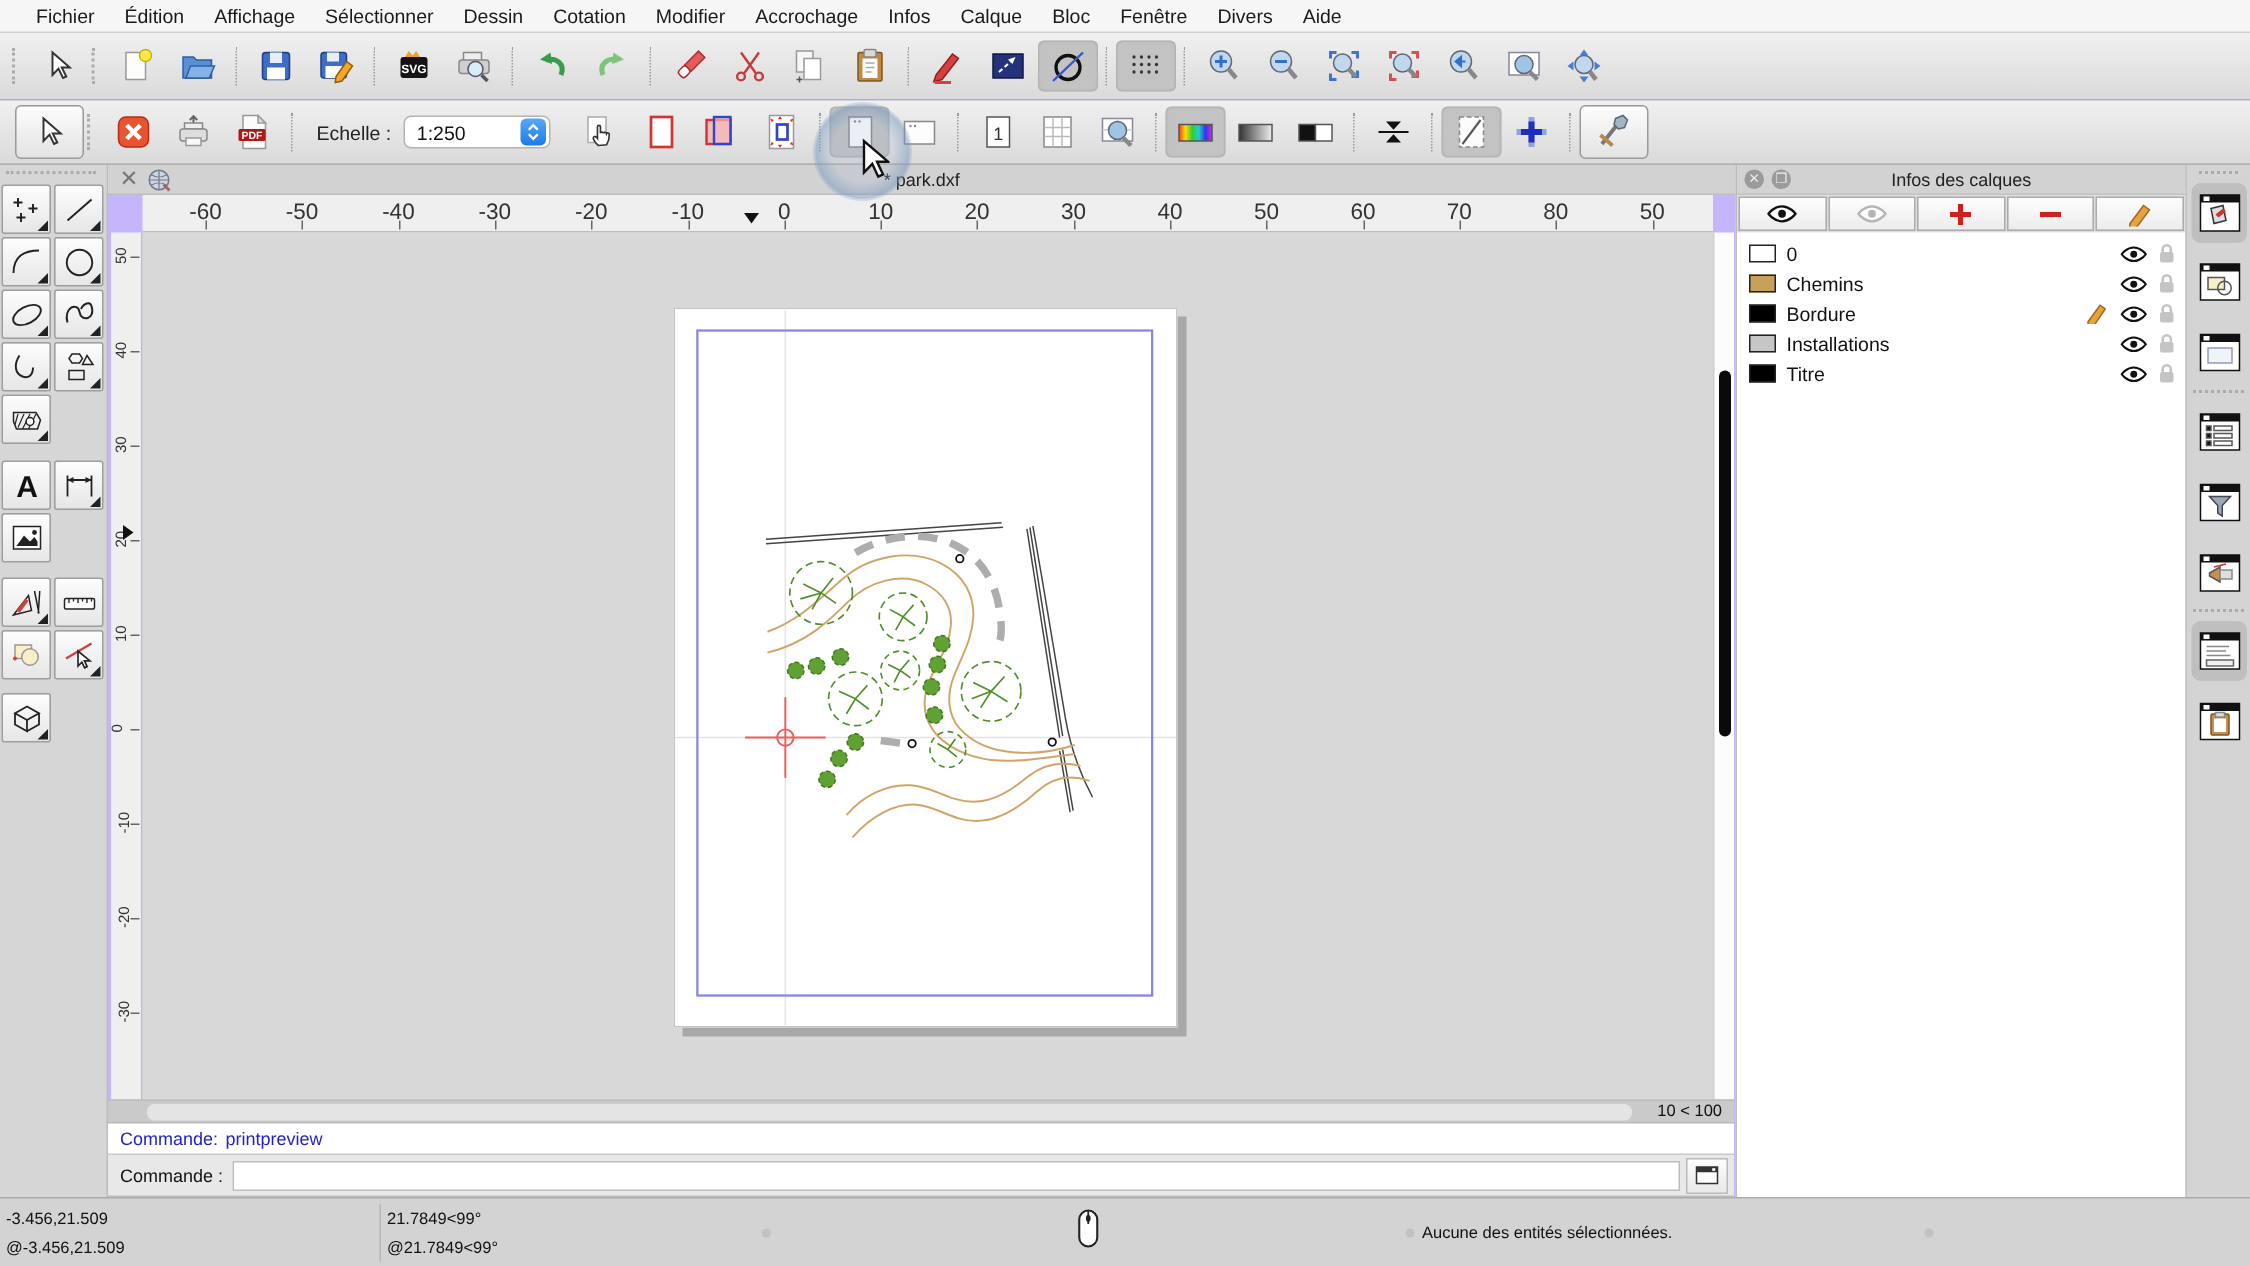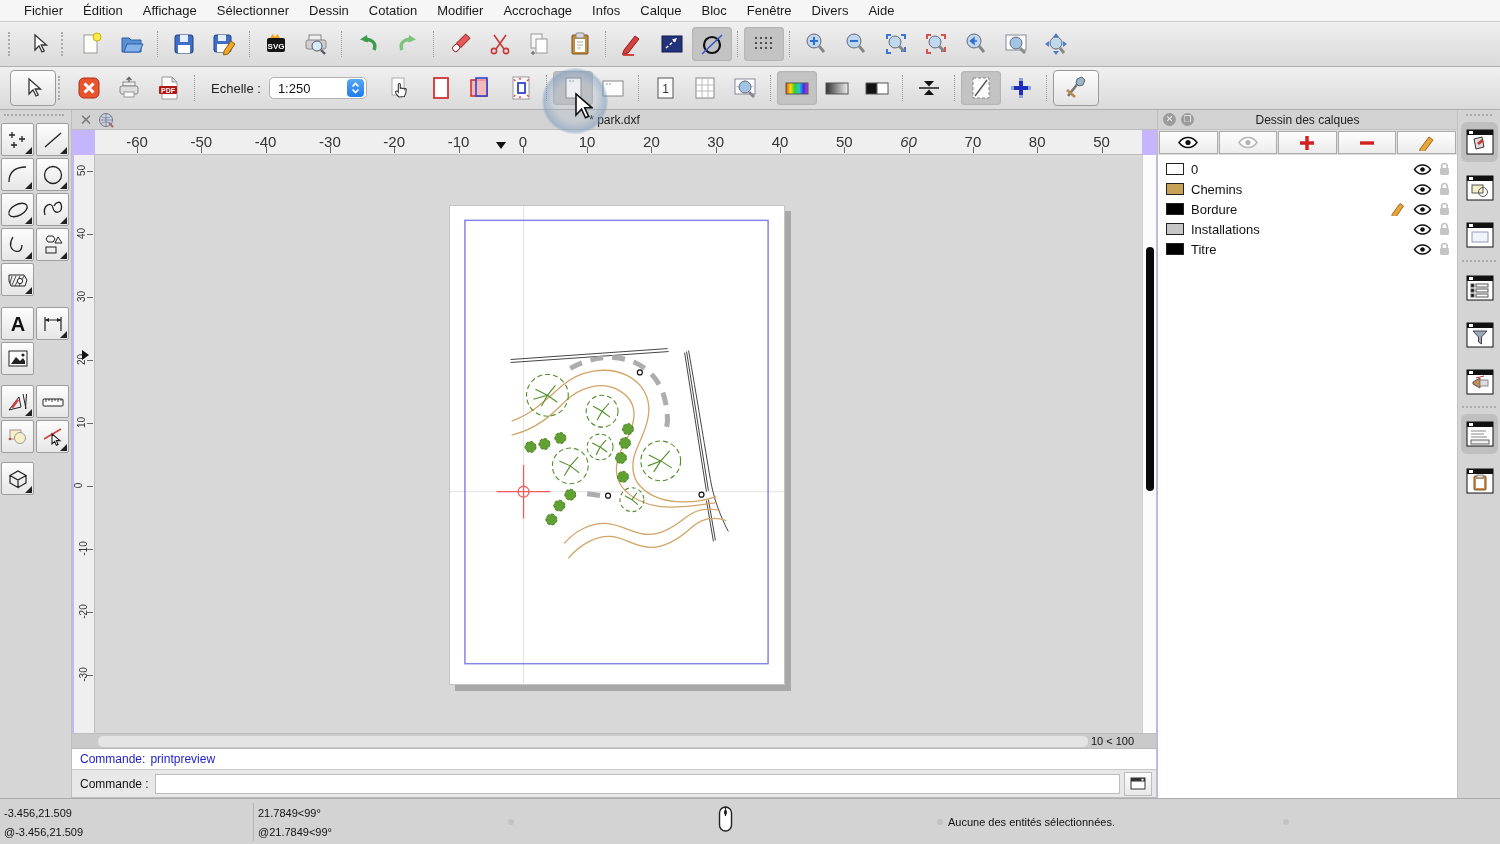--- a/index.html
+++ b/index.html
@@ -54,21 +54,21 @@
   .rl-tick{position:absolute;right:1px;height:1px;width:6px;background:#666;}
   .tri-down{position:absolute;bottom:0;width:0;height:0;border:5px solid transparent;border-top:7px solid #111;transform:translateX(-50%);}
   .tri-right{position:absolute;right:0;width:0;height:0;border:5px solid transparent;border-left:7px solid #111;transform:translateY(-50%);}
   #canvas{position:absolute;left:23px;top:45px;width:1047px;height:578px;background:#D8D8D8;overflow:hidden;}
   #paper{position:absolute;left:354px;top:50px;width:336px;height:480px;background:#fff;
          border:1px solid #C4C4C4;box-shadow:6px 6px 0 0 #A8A8A8;box-sizing:border-box;}
   #vscroll{position:absolute;left:1070px;top:45px;width:14px;height:578px;background:#FCFCFC;border-left:1px solid #CFCFCF;box-sizing:border-box;}
   #vthumb{position:absolute;left:3px;top:92px;width:8px;height:244px;background:#0A0A0A;border-radius:4px;}
   #hscroll{position:absolute;left:0;top:623px;width:1084px;height:15px;background:#CACACA;border-top:1px solid #BDBDBD;box-sizing:border-box;}
   #hthumb{position:absolute;left:26px;top:2px;width:990px;height:11px;background:#E4E4E4;border-radius:5px;}
-  .zoomind{position:absolute;right:22px;top:1px;font-size:11px;color:#111;}
+  .zoomind{position:absolute;right:8px;top:1px;font-size:11px;color:#111;}
   #history{position:absolute;left:0;top:638px;width:1084px;height:22px;background:#FFFFFF;
            border-top:1px solid #B9B9B9;border-bottom:1px solid #C9C9C9;box-sizing:border-box;
            font-size:12px;color:#2222CC;display:flex;align-items:center;padding-left:8px;}
   #history .hlabel{margin-right:5px;}
   #cmdrow{position:absolute;left:0;top:660px;width:1084px;height:28px;background:#E8E8E8;
           display:flex;align-items:center;padding:0 4px 0 8px;box-sizing:border-box;border-bottom:1px solid #BDBDBD;}
   #cmdrow .clabel{font-size:12px;color:#111;margin-right:6px;white-space:nowrap;}
   #cmdinput{flex:1;height:18px;background:#fff;border:1px solid #BDBDBD;font-size:12px;padding:0 4px;
           font-family:"Liberation Sans",sans-serif;}
   #cmdbtn{width:26px;height:22px;margin-left:4px;background:linear-gradient(#FDFDFD,#E8E8E8);
@@ -606,21 +606,21 @@
         <span class="rt-label" style="left: 492.1px;">10</span>
         <span class="rt-tick" style="left: 492.1px;"></span>
         <span class="rt-label" style="left: 556.4px;">20</span>
         <span class="rt-tick" style="left: 556.4px;"></span>
         <span class="rt-label" style="left: 620.7px;">30</span>
         <span class="rt-tick" style="left: 620.7px;"></span>
         <span class="rt-label" style="left: 685px;">40</span>
         <span class="rt-tick" style="left: 685px;"></span>
         <span class="rt-label" style="left: 749.3px;">50</span>
         <span class="rt-tick" style="left: 749.3px;"></span>
-        <span class="rt-label" style="left: 813.6px; font-style: italic;">60</span>
+        <span class="rt-label" style="left: 813.6px;">60</span>
         <span class="rt-tick" style="left: 813.6px;"></span>
         <span class="rt-label" style="left: 877.9px;">70</span>
         <span class="rt-tick" style="left: 877.9px;"></span>
         <span class="rt-label" style="left: 942.2px;">80</span>
         <span class="rt-tick" style="left: 942.2px;"></span>
         <span class="rt-label" style="left: 1006.5px;">50</span>
         <span class="rt-tick" style="left: 1006.5px;"></span>
         <span class="tri-down" style="left: 406px;"></span>
       </div>
     <div class="ruler-left" id="rulerLeft">
@@ -753,21 +753,21 @@
             <rect x="11.5" y="1.8" width="2" height="1.8" fill="#fff"></rect>
           </svg>
         </div>
     </div>
   </div>
 
   <div id="panel">
     <div class="p-head">
       <span class="p-circ" style="left:5px">✕</span>
       <span class="p-circ" style="left:23px">❐</span>
-      <span class="p-title">Dessin des calques</span>
+      <span class="p-title">Infos des calques</span>
     </div>
     <div class="p-tools">
       <div class="p-tool">
           <svg width="22" height="15">
             <path d="M2 7.5S5.5 2.5 11 2.5 20 7.5 20 7.5 16.5 12.5 11 12.5 2 7.5 2 7.5z" fill="#fff" stroke="#111" stroke-width="1.5"></path>
             <circle cx="11" cy="7.5" r="2.6" fill="#111"></circle>
           </svg>
         </div>
       <div class="p-tool">
           <svg width="22" height="15">

